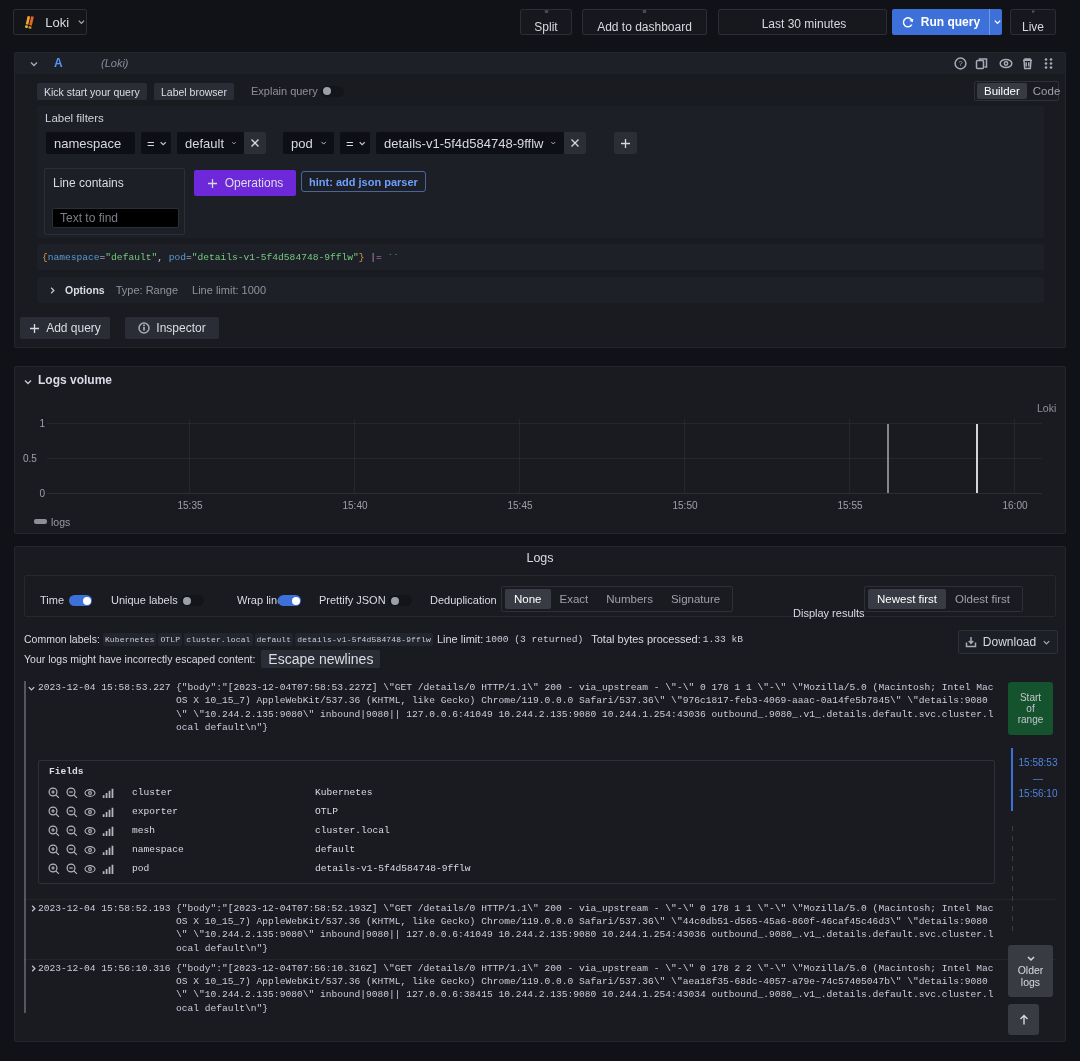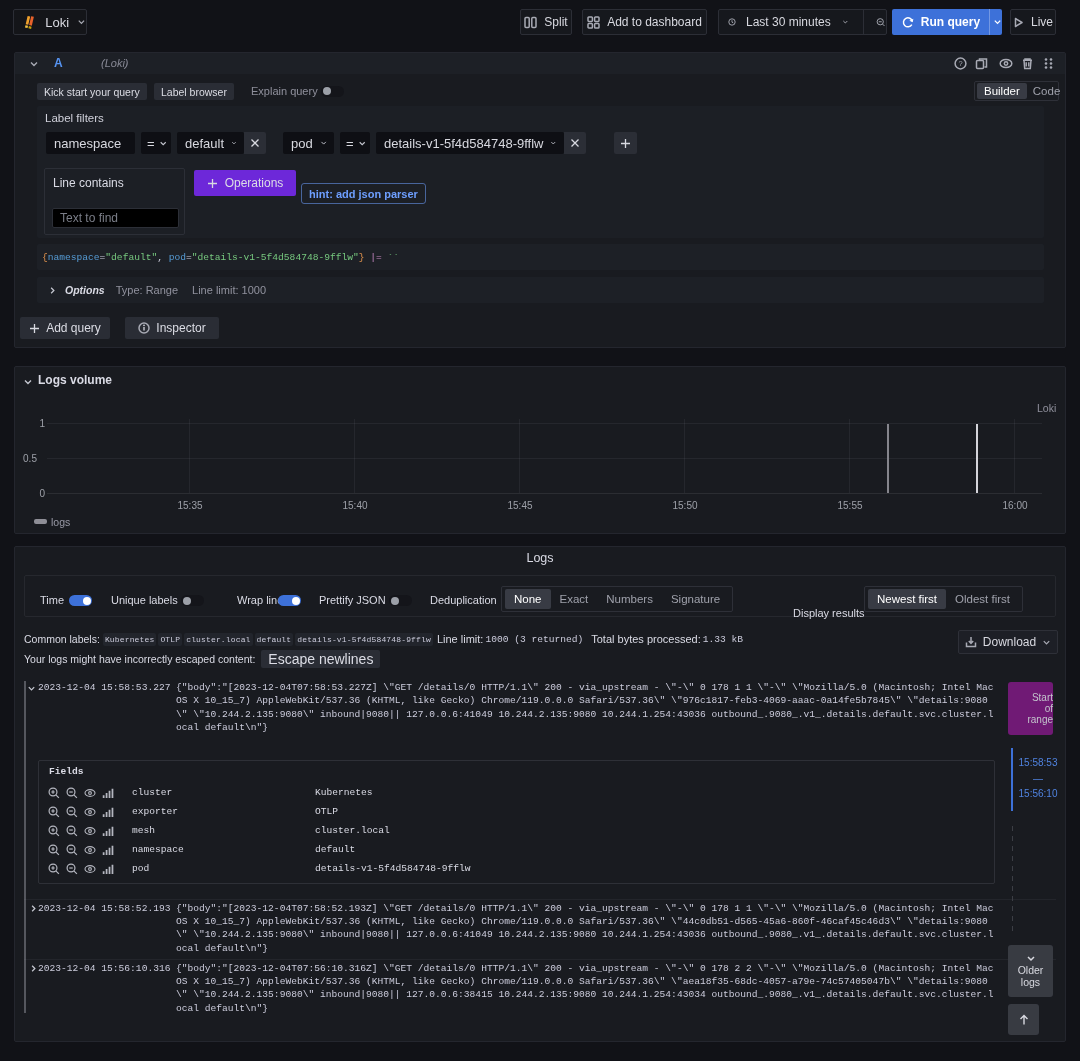--- a/index.html
+++ b/index.html
@@ -7,21 +7,21 @@
   font-family:"Liberation Sans", sans-serif; color:#ccccdc; }
 .abs { position:absolute; }
 .mono { font-family:"Liberation Mono", monospace; }
 .panel { position:absolute; left:14px; width:1052px; background:#191b20;
   border:1px solid #24262e; border-radius:2px; }
 .btn { position:absolute; white-space:nowrap; background:#2a2d35; border-radius:2px; color:#dcdde5;
   font-size:12px; font-weight:700; display:flex; align-items:center; justify-content:center; }
 svg { display:block; }
 .icon { stroke:#a8aab4; fill:none; stroke-width:1.5; }
 .tbtn { top:9px; height:26px; border:1px solid #2c2e36; border-radius:2px; background:#16181d;
-  display:flex; align-items:center; justify-content:center; gap:7px; font-size:12px; font-weight:500; color:#d8d9e0; white-space:nowrap; }
+  display:flex; align-items:center; justify-content:center; gap:7px; font-size:12px; font-weight:500; color:#d8d9e0; white-space:nowrap;flex-direction:column; }
 .sel { position:absolute; white-space:nowrap; height:22px; background:#0e0f14; border-radius:2px; display:flex;
   align-items:center; font-size:13px; color:#d8d9e0; padding:0 0 0 8px; }
 .sel .car { margin:0 7px 0 7px; }
 .dim { color:rgba(204,204,220,0.65); }
 .strip { position:absolute; left:22px; width:1007px; background:#1d2026; border-radius:2px; }
 .lbl { font-size:11px; font-weight:500; color:#dadbe5; }
 .pill { width:23px; height:11px; border-radius:6px; background:#14151a; }
 .pill .knob { position:absolute; left:1.5px; top:1.5px; width:8px; height:8px; border-radius:50%; background:#9ca0a8; }
 .pill.on { background:#3d71d9; }
 .pill.on .knob { left:auto; right:1.5px; background:#ffffff; }
@@ -201,32 +201,32 @@
         <span style="margin-left:7px;font-size:12px;color:#7b7e88;">Text to find</span>
       </div>
     </div>
 
     <div class="btn" style="left:157px;top:64px;width:102px;height:26px;background:#6d28d9;font-weight:500;gap:7px;">
       <svg width="11" height="11" viewBox="0 0 11 11">
           <path d="M5.5 1 V10 M1 5.5 H10" stroke="#d8d9e0" stroke-width="1.3"></path>
         </svg>Operations
     </div>
 
-    <div class="abs" style="left:264px;top:77px;height:21px;border:1px solid rgba(110,159,255,0.55);border-radius:3px;display:flex;align-items:center;padding:0 7px;font-size:11px;font-weight:700;color:#6e9fff;white-space:nowrap;">hint: add json parser</div>
+    <div class="abs" style="left:264px;top:65px;height:21px;border:1px solid rgba(110,159,255,0.55);border-radius:3px;display:flex;align-items:center;padding:0 7px;font-size:11px;font-weight:700;color:#6e9fff;white-space:nowrap;">hint: add json parser</div>
   </div>
 
   <div class="strip mono" style="top:191px;height:26px;display:flex;align-items:center;font-size:9.6px;">
     <span style="margin-left:5px;white-space:pre;"><span style="color:#e2934d;">{</span><span style="color:#569cd6;">namespace</span><span style="color:#ccccdc;">=</span><span style="color:#77c97f;">"default"</span><span style="color:#ccccdc;">, </span><span style="color:#569cd6;">pod</span><span style="color:#ccccdc;">=</span><span style="color:#77c97f;">"details-v1-5f4d584748-9fflw"</span><span style="color:#e2934d;">}</span><span style="color:#ccccdc;"> </span><span style="color:#c586c0;">|=</span><span style="color:#ccccdc;"> </span><span style="color:#77c97f;">``</span></span>
   </div>
 
   <div class="strip" style="top:224px;height:26px;display:flex;align-items:center;">
     <svg style="margin-left:11px;" width="9" height="9" viewBox="0 0 10 10">
         <path d="M3.5 2 L6.5 5 L3.5 8" stroke="#c4c6cf" stroke-width="1.4" fill="none"></path>
       </svg>
-    <span style="margin-left:8px;font-size:10.5px;font-weight:700;color:#dadbe5;font-style:italic;">Options</span>
+    <span style="margin-left:8px;font-size:10.5px;font-weight:700;color:#dadbe5;">Options</span>
     <span class="dim" style="margin-left:11px;font-size:11px;">Type: Range</span>
     <span class="dim" style="margin-left:14px;font-size:11px;">Line limit: 1000</span>
   </div>
 </div>
 
 <div class="btn" style="left:20px;top:317px;width:90px;height:22px;gap:6px;font-weight:500;">
   <svg width="11" height="11" viewBox="0 0 11 11">
       <path d="M5.5 1 V10 M1 5.5 H10" stroke="#d8d9e0" stroke-width="1.3"></path>
     </svg>Add query
 </div>
@@ -251,21 +251,21 @@
   <div class="abs" style="left:32px;top:91px;width:995px;height:1px;background:rgba(204,204,220,0.07);"></div>
   <div class="abs" style="left:32px;top:126px;width:995px;height:1px;background:rgba(204,204,220,0.10);"></div>
   <div class="abs" style="left:174px;top:52px;width:1px;height:74px;background:rgba(204,204,220,0.07);"></div>
   <div class="abs" style="left:339px;top:52px;width:1px;height:74px;background:rgba(204,204,220,0.07);"></div>
   <div class="abs" style="left:504px;top:52px;width:1px;height:74px;background:rgba(204,204,220,0.07);"></div>
   <div class="abs" style="left:669px;top:52px;width:1px;height:74px;background:rgba(204,204,220,0.07);"></div>
   <div class="abs" style="left:834px;top:52px;width:1px;height:74px;background:rgba(204,204,220,0.07);"></div>
   <div class="abs" style="left:999px;top:52px;width:1px;height:74px;background:rgba(204,204,220,0.07);"></div>
 
   <div class="abs" style="left:0px;top:51px;width:30px;text-align:right;font-size:10px;color:#9da0a8;">1</div>
-  <div class="abs" style="left:0px;top:86px;width:30px;text-align:center;font-size:10px;color:#9da0a8;">0.5</div>
+  <div class="abs" style="left:8px;top:86px;width:30px;text-align:left;font-size:10px;color:#9da0a8;">0.5</div>
   <div class="abs" style="left:0px;top:121px;width:30px;text-align:right;font-size:10px;color:#9da0a8;">0</div>
 
   <div class="abs" style="left:159px;top:133px;width:32px;text-align:center;font-size:10px;color:#9da0a8;">15:35</div>
   <div class="abs" style="left:324px;top:133px;width:32px;text-align:center;font-size:10px;color:#9da0a8;">15:40</div>
   <div class="abs" style="left:489px;top:133px;width:32px;text-align:center;font-size:10px;color:#9da0a8;">15:45</div>
   <div class="abs" style="left:654px;top:133px;width:32px;text-align:center;font-size:10px;color:#9da0a8;">15:50</div>
   <div class="abs" style="left:819px;top:133px;width:32px;text-align:center;font-size:10px;color:#9da0a8;">15:55</div>
   <div class="abs" style="left:984px;top:133px;width:32px;text-align:center;font-size:10px;color:#9da0a8;">16:00</div>
 
   <div class="abs" style="left:872px;top:57px;width:2px;height:69px;background:#85858c;"></div>
@@ -479,21 +479,21 @@
 
   <svg class="abs" style="left:14px;top:417px;" width="9" height="9" viewBox="0 0 10 10">
       <path d="M3.5 2 L6.5 5 L3.5 8" stroke="#c4c6cf" stroke-width="1.4" fill="none"></path>
     </svg>
   <div class="logline" style="left:23px;top:414.5px;">2023-12-04 15:56:10.316</div>
   <div class="logline" style="left:161px;top:414.5px;">{"body":"[2023-12-04T07:56:10.316Z] \"GET /details/0 HTTP/1.1\" 200 - via_upstream - \"-\" 0 178 2 2 \"-\" \"Mozilla/5.0 (Macintosh; Intel Mac
 OS X 10_15_7) AppleWebKit/537.36 (KHTML, like Gecko) Chrome/119.0.0.0 Safari/537.36\" \"aea18f35-68dc-4057-a79e-74c57405047b\" \"details:9080
 \" \"10.244.2.135:9080\" inbound|9080|| 127.0.0.6:38415 10.244.2.135:9080 10.244.1.254:43034 outbound_.9080_.v1_.details.default.svc.cluster.l
 ocal default\n"}</div>
 
-  <div class="abs" style="left:993px;top:135px;width:45px;height:53px;background:#701a75;border-radius:3px;text-align:right;font-size:10px;line-height:11px;color:#c3c4cd;padding-top:10px;">Start<br>of<br>range</div>
+  <div class="abs" style="left:993px;top:135px;width:45px;height:53px;background:#14532d;border-radius:3px;text-align:center;font-size:10px;line-height:11px;color:#c3c4cd;padding-top:10px;">Start<br>of<br>range</div>
   <div class="abs" style="left:995.5px;top:200.5px;width:2.5px;height:63px;background:#3d71d9;"></div>
   <div class="abs" style="left:999px;top:210px;width:48px;text-align:center;font-size:10px;color:#5083e0;">15:58:53</div>
   <div class="abs" style="left:999px;top:226px;width:48px;text-align:center;font-size:10px;color:#5083e0;">—</div>
   <div class="abs" style="left:999px;top:241px;width:48px;text-align:center;font-size:10px;color:#5083e0;">15:56:10</div>
   <div class="abs" style="left:996.5px;top:279px;width:1.5px;height:109px;background:repeating-linear-gradient(to bottom,#3c3e45 0 5px,transparent 5px 10px);"></div>
   <div class="abs" style="left:993px;top:398px;width:45px;height:52px;background:#383b42;border-radius:3px;text-align:center;color:#d8d9e0;">
     <svg style="margin:10px auto 0;" width="10" height="8" viewBox="0 0 10 8">
         <path d="M2 2 L5 5 L8 2" stroke="#d8d9e0" stroke-width="1.5" fill="none"></path>
       </svg>
     <div style="font-size:10.5px;line-height:11.5px;margin-top:2px;">Older<br>logs</div>

